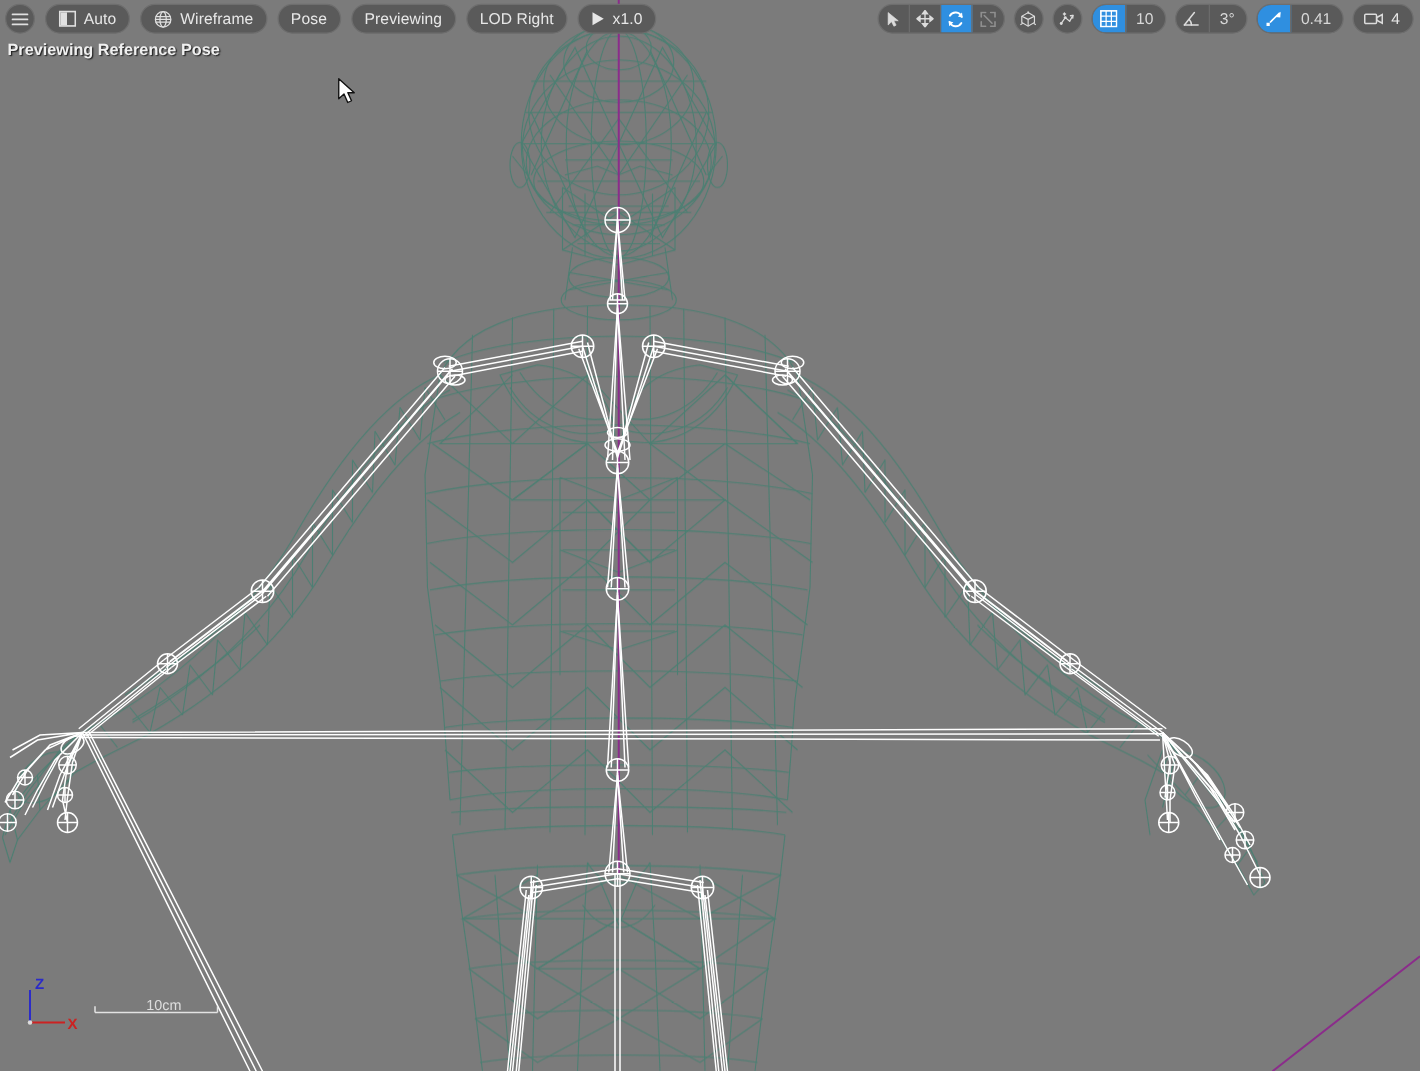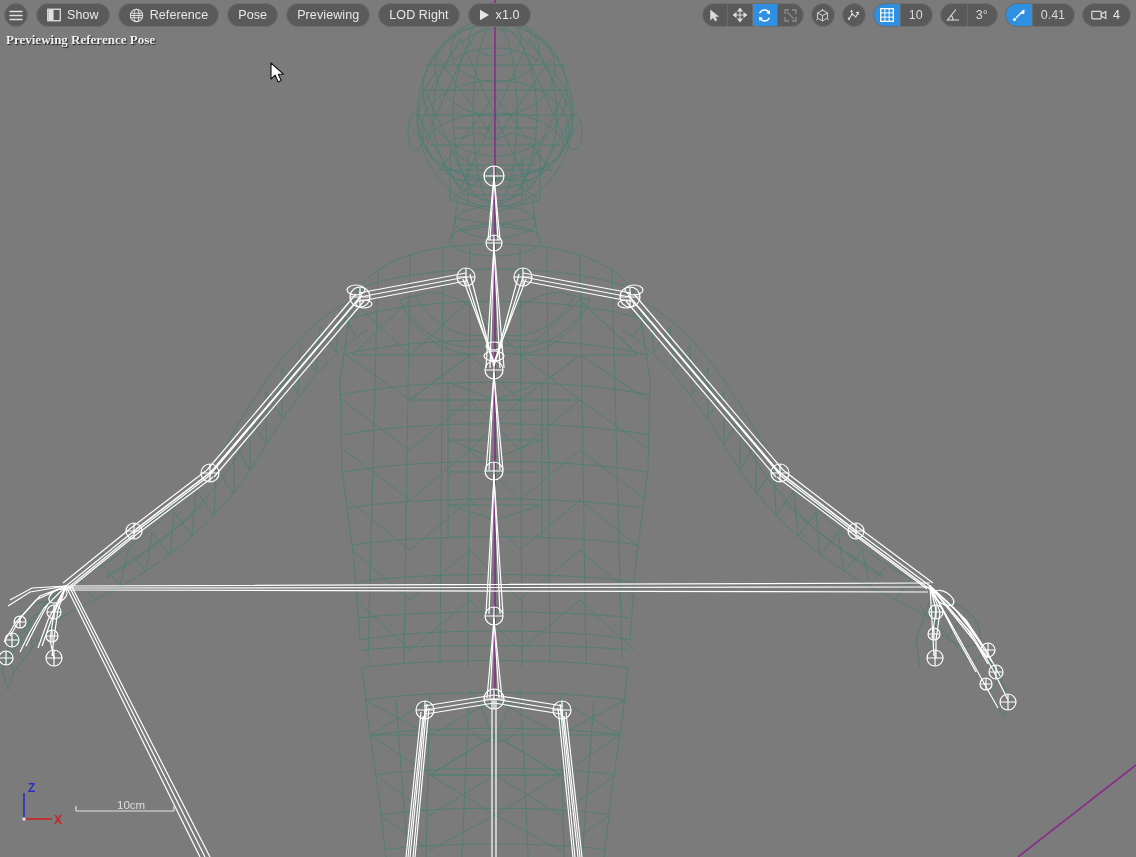--- a/index.html
+++ b/index.html
@@ -104,21 +104,20 @@
 
   
   .status-text {
     position: absolute; top: 32px; left: 6px;
     color: #efefef;
     font-size: 13px;
     font-weight: bold;
     text-shadow: 1px 1px 1px rgba(0,0,0,.75);
     z-index: 40;
     user-select: none;
-    font-family: Liberation Serif, serif;
   }
 
   
   .axis-gizmo { position: absolute; left: 18px; bottom: 28px; z-index: 35; }
   .scale-bar  { position: absolute; left: 74px; bottom: 36px; z-index: 35; }
 
   
   .cursor { position: absolute; left: 270px; top: 62px; z-index: 60; }
 </style>
 </head>
@@ -459,32 +458,32 @@
             <path d="M1,9.5 H13"></path>
         </g>
       </svg>
     </div>
 
     <div class="pill">
       <svg width="14" height="14" viewBox="0 0 14 14">
         <rect x="0.75" y="1.25" width="12.5" height="11.5" fill="none" stroke="#e0e0e0" stroke-width="1.3"></rect>
         <rect x="1.4" y="1.9" width="5.2" height="10.2" fill="#e0e0e0"></rect>
       </svg>
-      <span class="pill-label">Show</span>
+      <span class="pill-label">Auto</span>
     </div>
 
     <div class="pill">
       <svg width="15" height="15" viewBox="0 0 16 16">
         <g stroke="#e0e0e0" stroke-width="1.1" fill="none">
           <circle cx="8" cy="8" r="6.6"></circle>
           <ellipse cx="8" cy="8" rx="2.7" ry="6.6"></ellipse>
           <path d="M1.6,5.6 H14.4 M1.4,8 H14.6 M1.6,10.4 H14.4"></path>
         </g>
       </svg>
-      <span class="pill-label">Reference</span>
+      <span class="pill-label">Wireframe</span>
     </div>
 
     <div class="pill">
       <span class="pill-label">Pose</span>
     </div>
 
     <div class="pill">
       <span class="pill-label">Previewing</span>
     </div>
 

